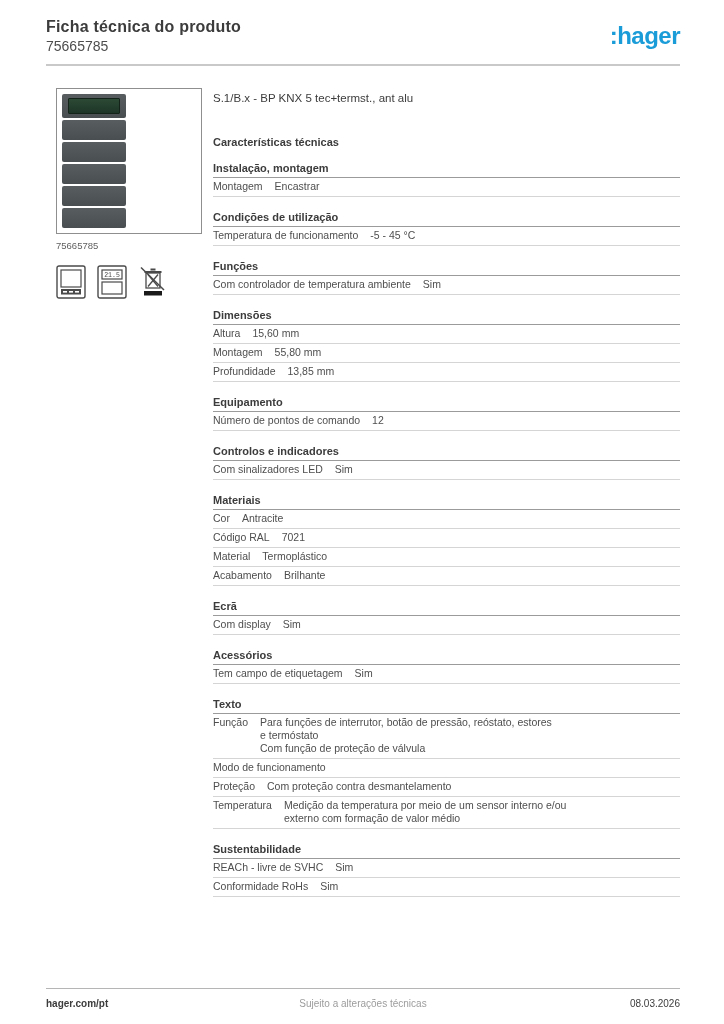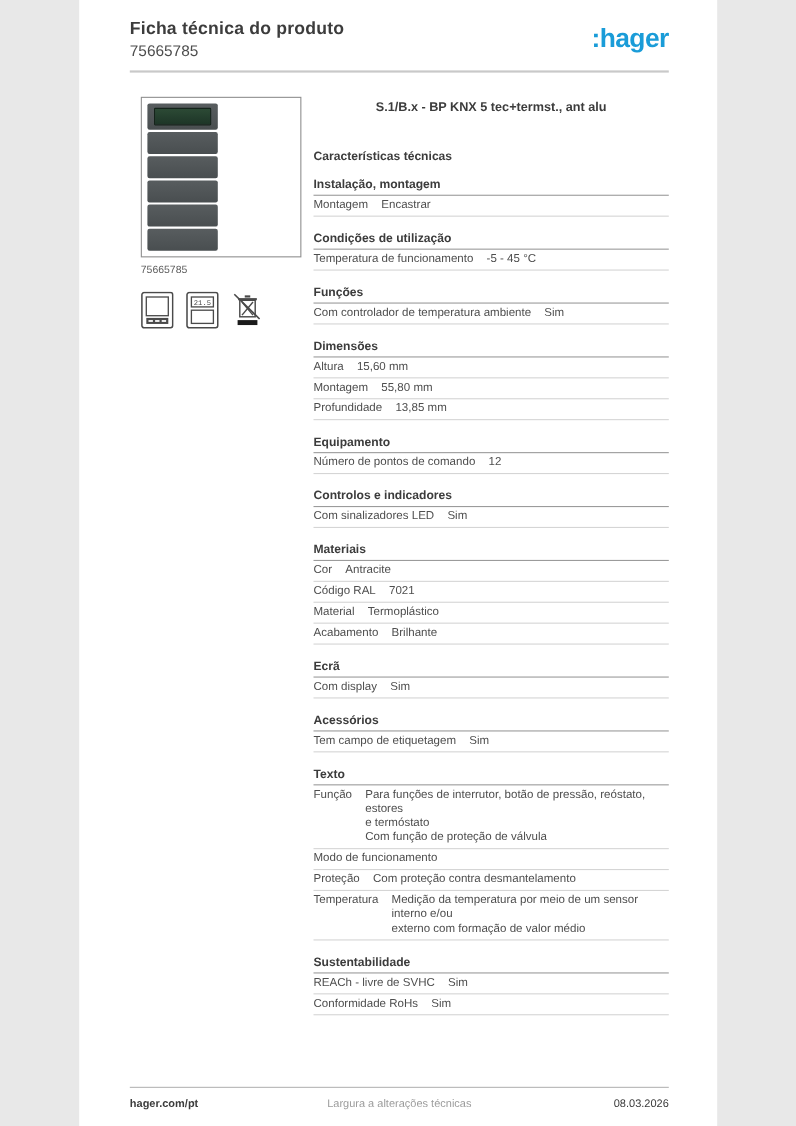--- a/index.html
+++ b/index.html
@@ -1,21 +1,21 @@
 <!DOCTYPE html>
 <html lang="pt"><head>
 <meta charset="utf-8">
 <style>
   * { margin: 0; padding: 0; box-sizing: border-box; }
   html, body { background: #e8e8e8; }
   body { font-family: "Liberation Sans", "DejaVu Sans", sans-serif; }
 
   .page {
     position: relative;
-    width: 580px; height: 1024px;
+    width: 724px; height: 1024px;
     margin: 0 auto;
     background: #ffffff;
     color: #3f3f3f;
     overflow: hidden;
   }
 
   
   .header {
     display: flex; justify-content: space-between; align-items: flex-start;
     padding: 18px 44px 0 46px;
@@ -48,21 +48,21 @@
     background: linear-gradient(#2c4a35, #1d3527);
     border: 1px solid #14231a;
     border-radius: 1px;
   }
   .image-caption { font-size: 9.5px; color: #5f5f5f; margin-top: 6px; }
   .icons-row { display: flex; gap: 11px; margin-top: 14px; }
   .pict { display: block; }
 
   
   .right-col { flex: 1; min-width: 0; }
-  .product-title { font-size: 11.5px; font-weight: bold; color: #3c3c3c; margin-top: 4px; text-align: center; }
+  .product-title { font-size: 11.5px; font-weight: normal; color: #3c3c3c; margin-top: 4px; }
   .characteristics-title { font-size: 11px; font-weight: bold; color: #3c3c3c; margin-top: 32px; }
 
   .spec-section { margin-top: 14px; }
   .section-heading {
     font-size: 11px; font-weight: bold; color: #3c3c3c;
     padding-bottom: 3px;
     border-bottom: 1px solid #9b9b9b;
   }
   .spec-row {
     display: flex; align-items: flex-start;
@@ -266,18 +266,18 @@
           </section>
         </div>
     </div>
 
   </div>
 
   <div class="footer">
     <div class="footer-rule"></div>
     <div class="footer-row">
       <span class="footer-left">hager.com/pt</span>
-      <span class="footer-center">Largura a alterações técnicas</span>
+      <span class="footer-center">Sujeito a alterações técnicas</span>
       <span class="footer-right">08.03.2026</span>
     </div>
   </div>
 
 </div>
 
 </body></html>

